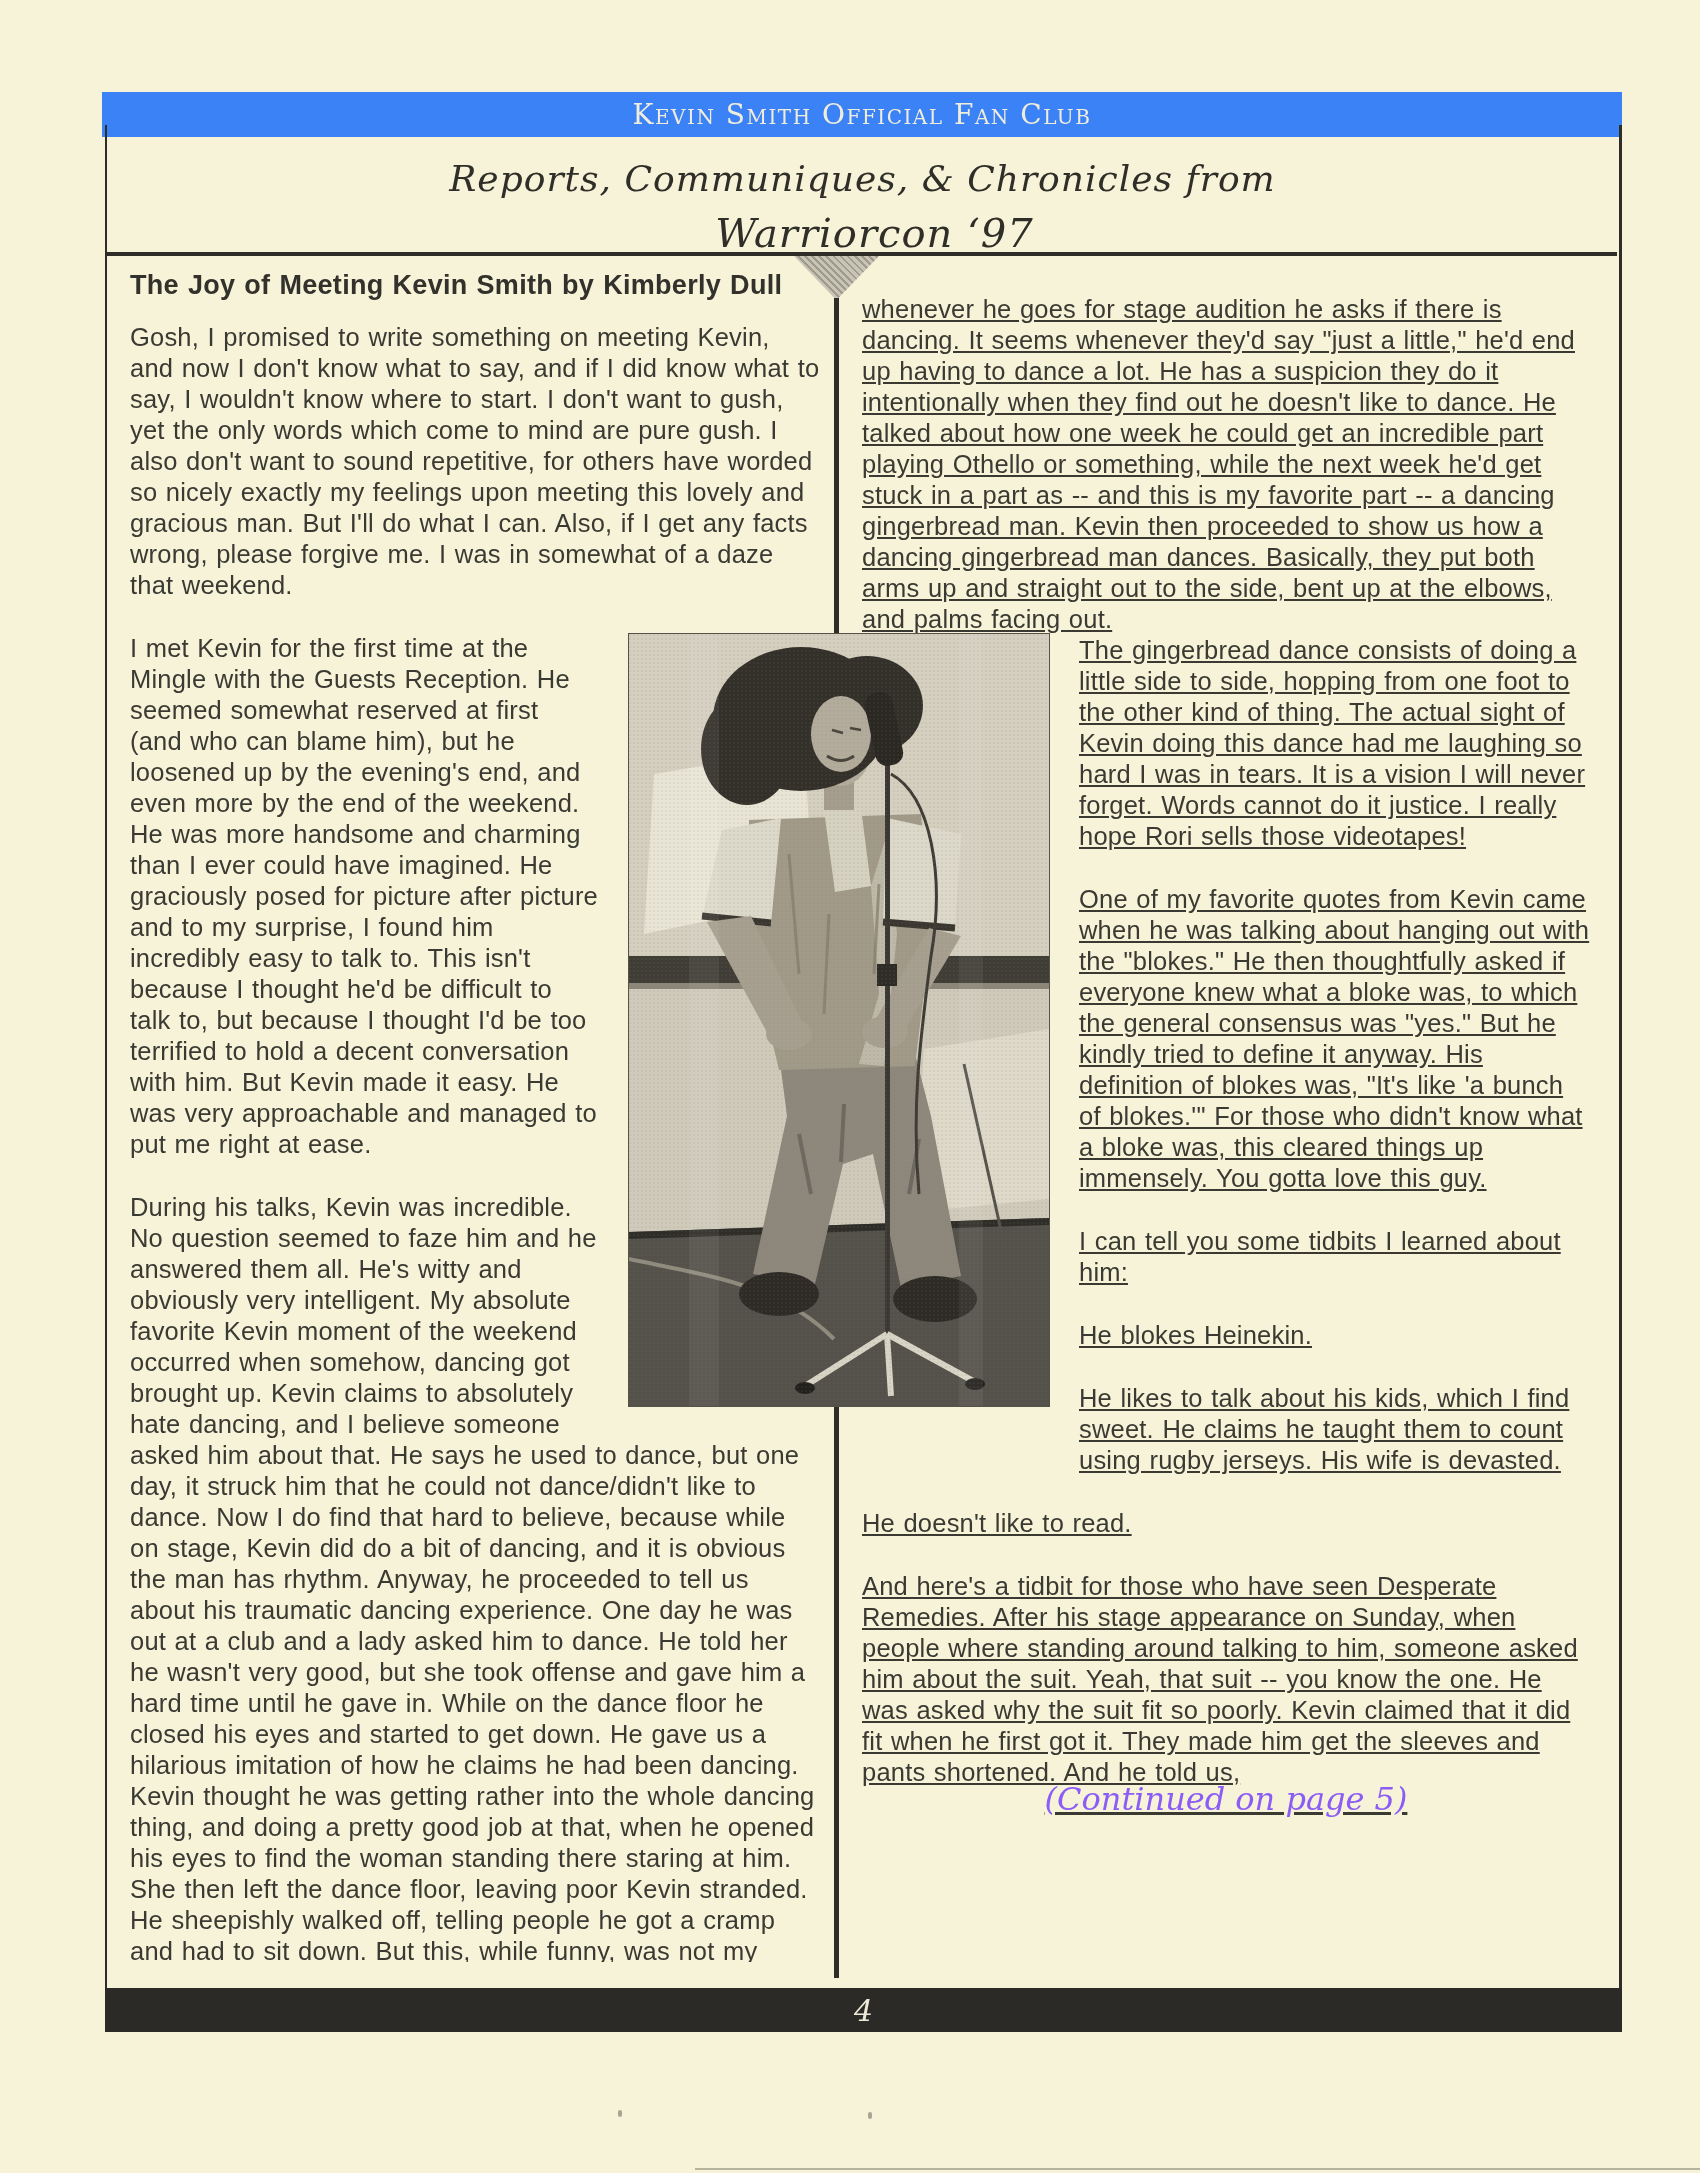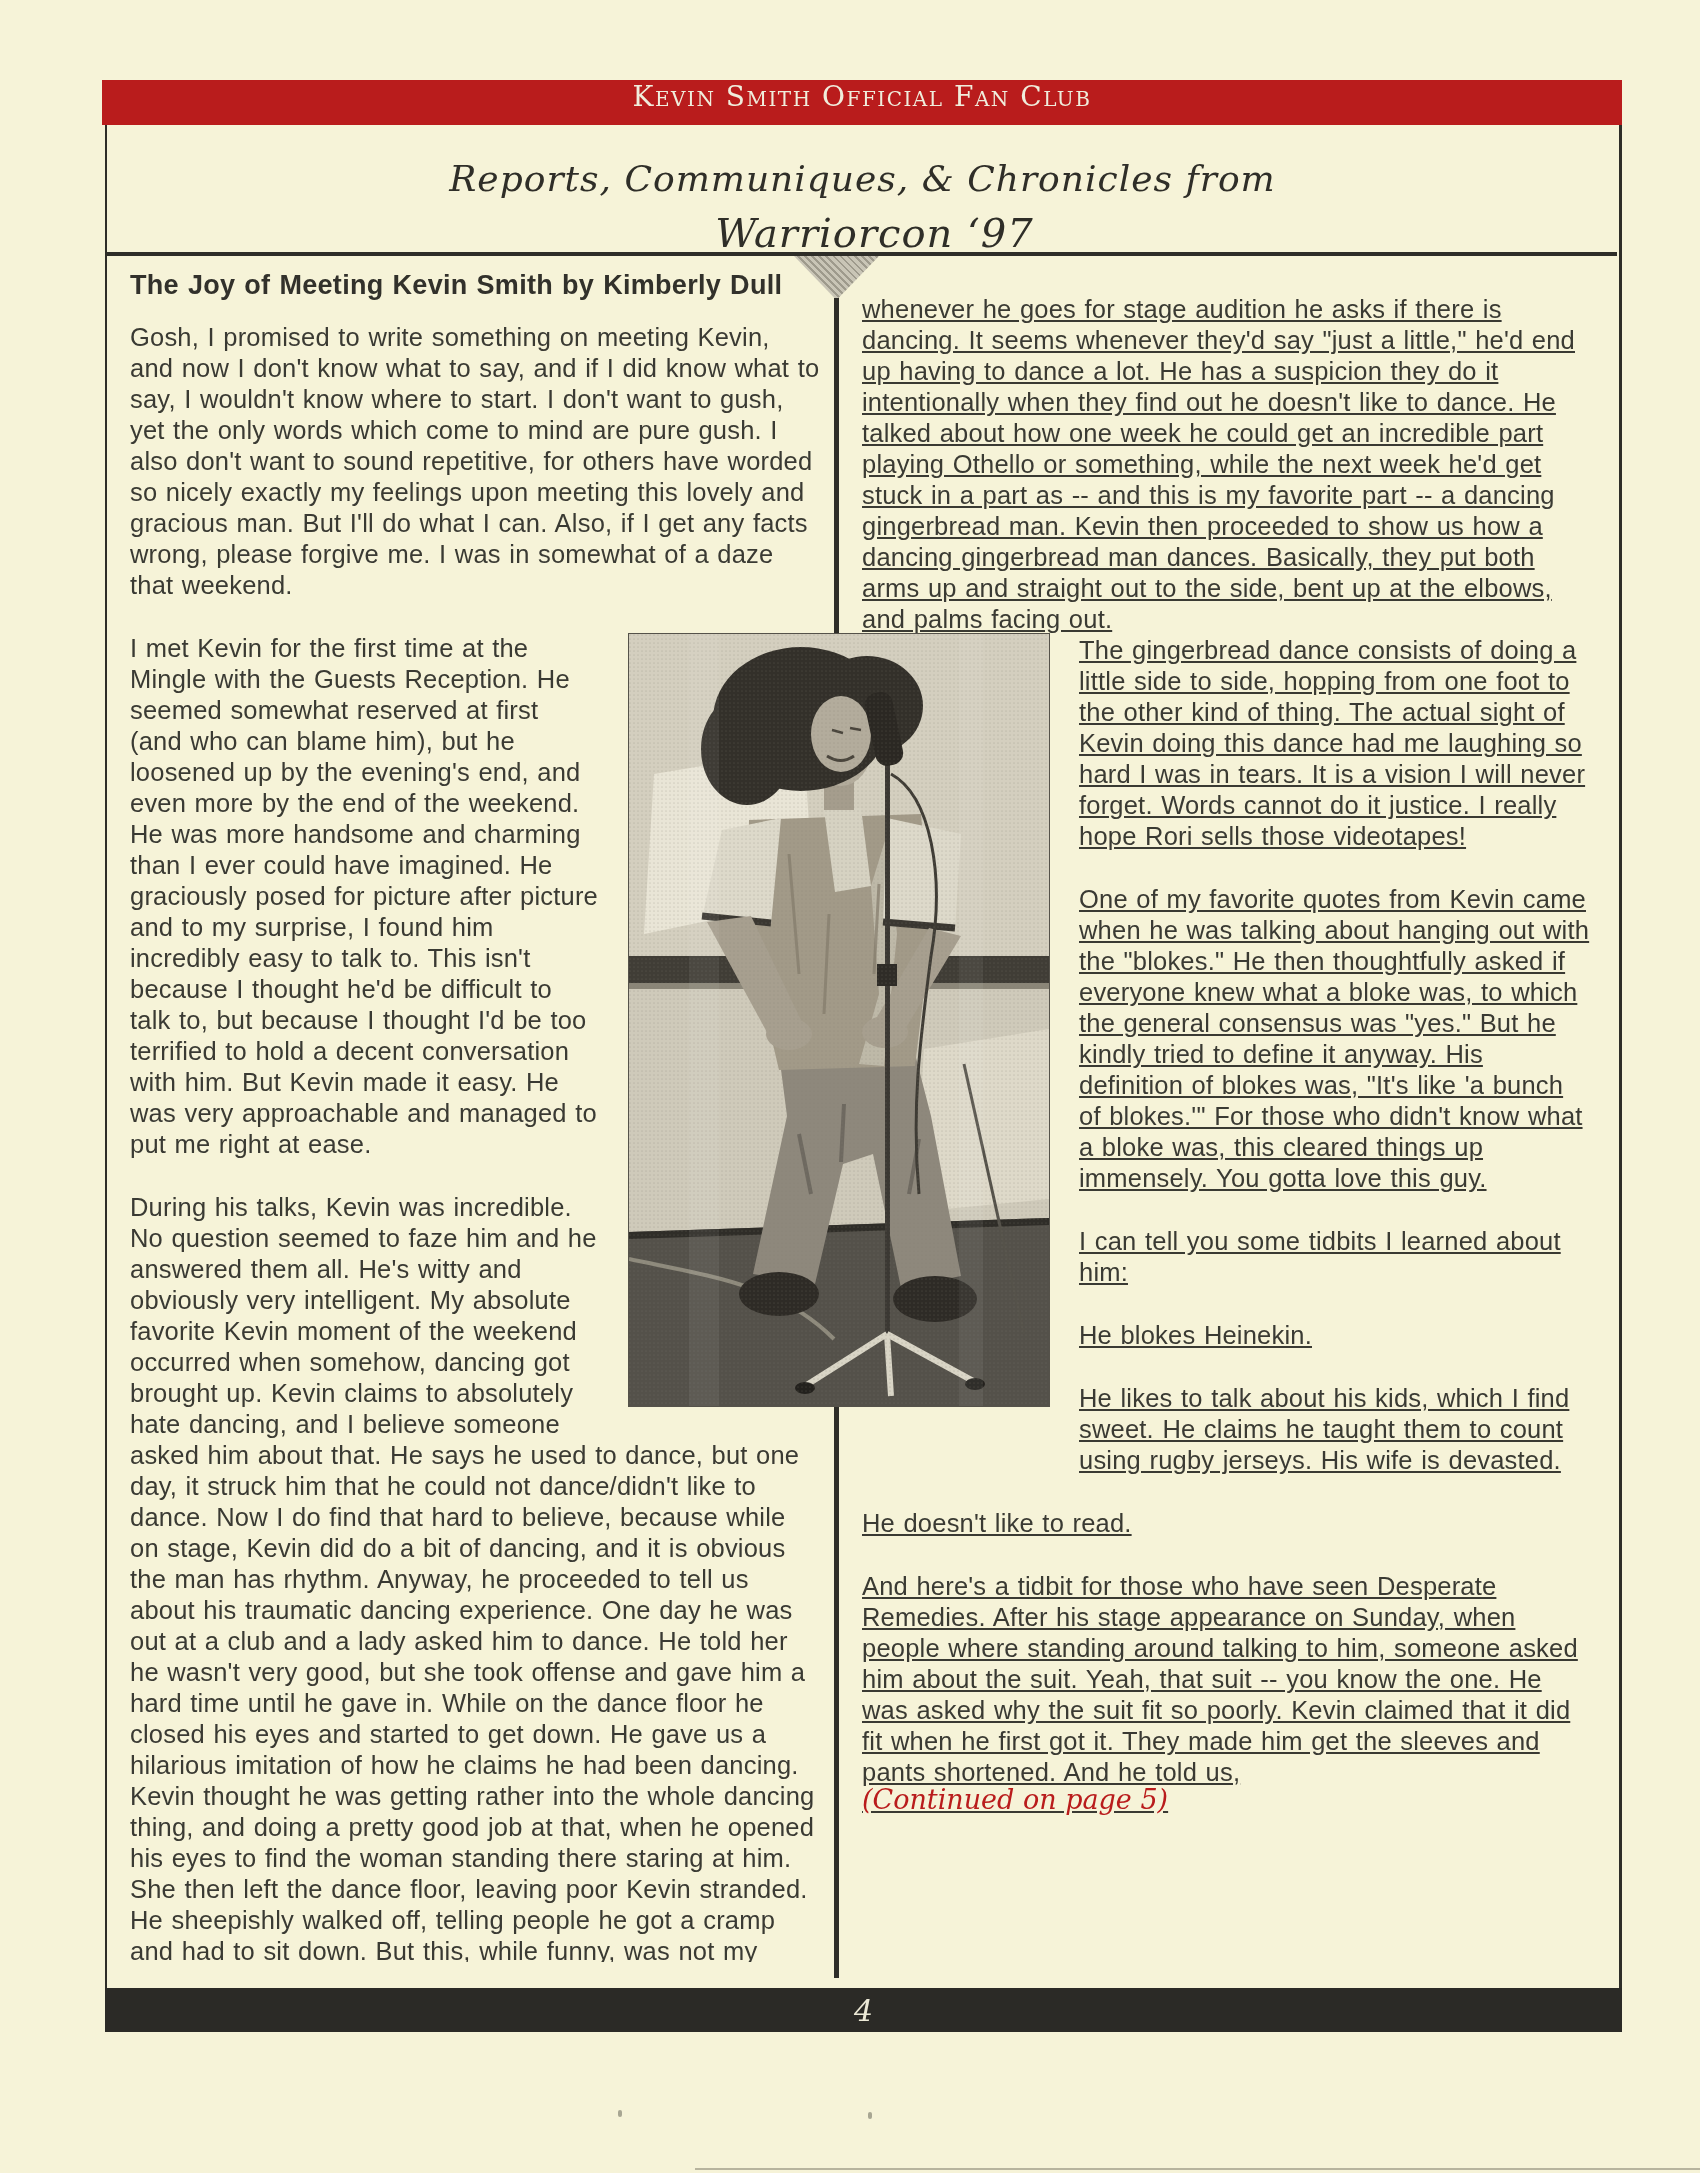--- a/index.html
+++ b/index.html
@@ -7,23 +7,23 @@
     width:1700px;height:2173px;position:relative;
     background:#f6f3d8;
     font-family:"Liberation Sans",sans-serif;
     color:#3a3a33;
     overflow:hidden;
   }
   .abs{position:absolute;}
 
   
   .banner{
-    left:102px;top:80px;width:1520px;height:45px;
-    background:#b91c1c;
-    display:flex;align-items:flex-start;justify-content:center;
+    left:102px;top:92px;width:1520px;height:45px;
+    background:#3b82f6;
+    display:flex;align-items:center;justify-content:center;
   }
   .banner span{
     color:#f0eddc;
     font-family:"DejaVu Serif",serif;
     font-size:28px;letter-spacing:1.5px;
     font-variant:small-caps;
   }
 
   
   .frame{
@@ -53,22 +53,22 @@
   .col-left{left:130px;top:262px;width:690px;height:1700px;overflow:hidden;}
   .col-right{left:862px;top:262px;width:728px;height:1700px;overflow:hidden;padding-top:32px;box-sizing:border-box;text-decoration:underline;}
   .col-left h2{
     font-size:27px;line-height:34px;margin:6px 0 20px 0;
     font-weight:bold;color:#32312b;letter-spacing:.3px;
   }
   .spacer-right{float:right;width:210px;height:800px;margin-left:12px;}
   .spacer-left{float:left;width:205px;height:840px;margin-right:12px;}
   .nogap{margin-bottom:0 !important;}
   .continued{
-    text-align:left;font-family:"DejaVu Serif",serif;font-style:italic;
-    font-size:27px;color:#b91c1c;margin-top:-4px !important;
+    text-align:center;font-family:"DejaVu Serif",serif;font-style:italic;
+    font-size:32px;color:#8b5cf6;margin-top:-4px !important;
     letter-spacing:0;word-spacing:0;
   }
 
   
   .photo{
     left:628px;top:633px;width:420px;height:772px;
     border:1px solid #55524a;box-sizing:content-box;
     background:#cfcaba;
   }
 

